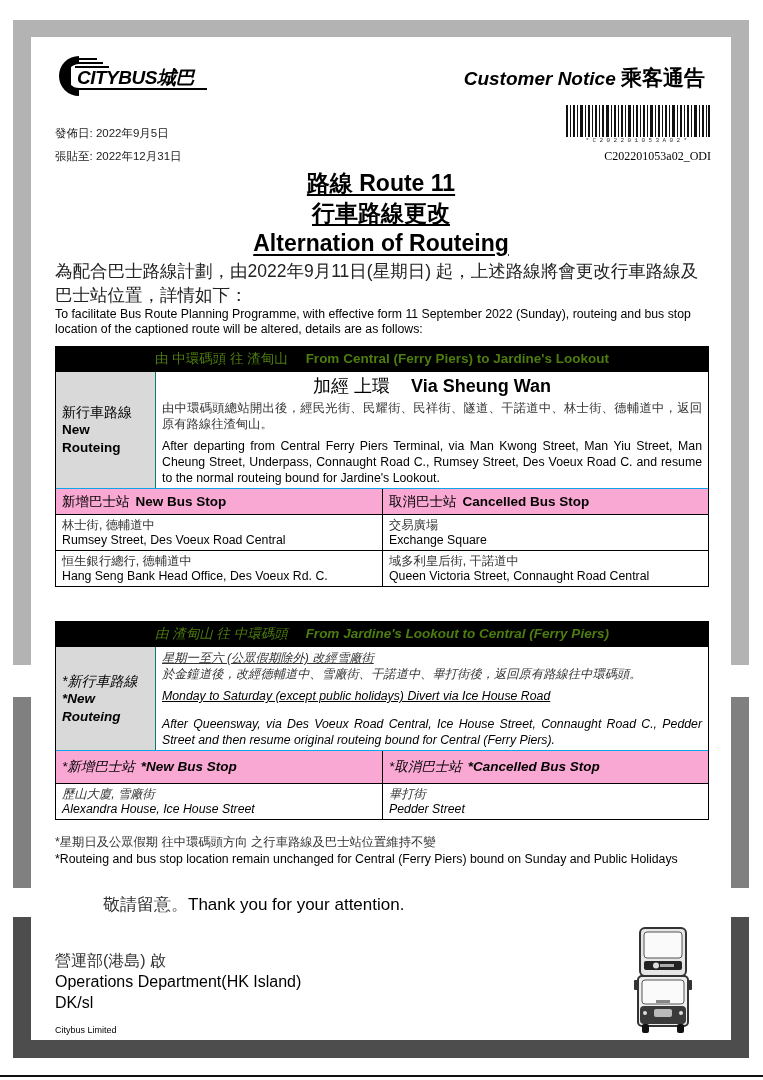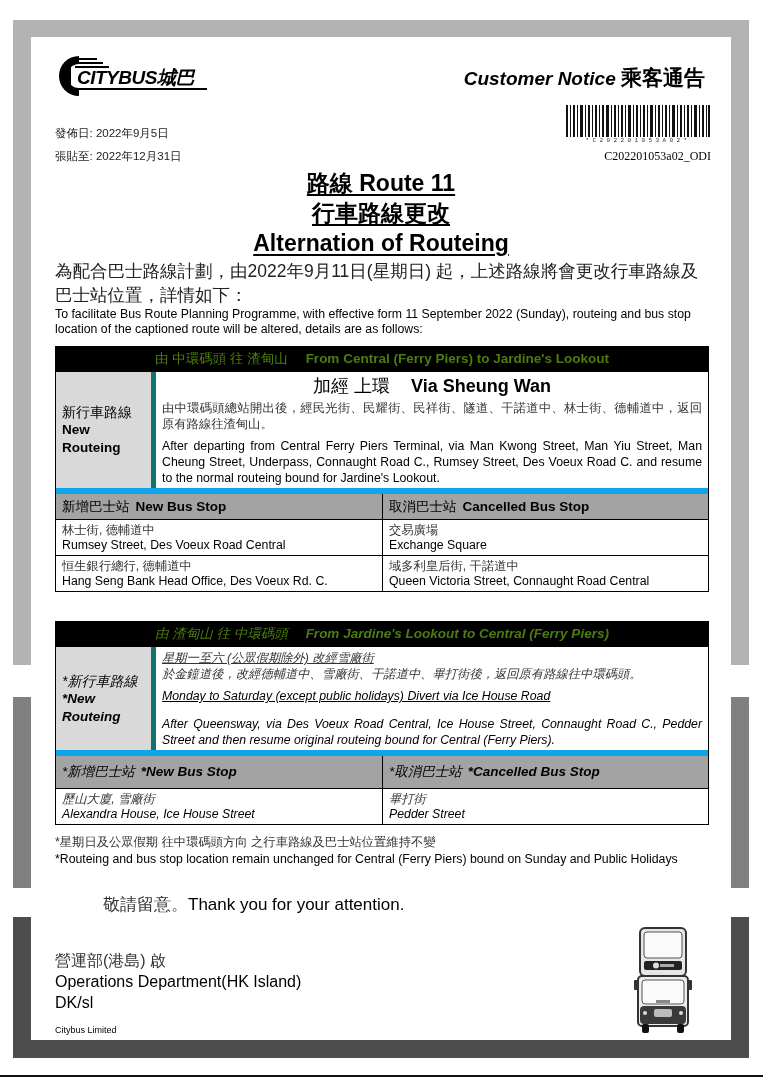--- a/index.html
+++ b/index.html
@@ -49,31 +49,31 @@
   .intro-en { position:absolute; left:55px; top:307px; width:660px; font-size:12.3px; line-height:15px; }
 
   
   .route-table { position:absolute; left:55px; width:654px; border:1px solid #000; box-sizing:border-box; }
   .rt1 { top:346px; }
   .rt2 { top:621px;font-style:italic; }
   .dir-header { background:#000; color:#4d7c0f; font-weight:bold; font-size:13.5px; text-align:center;
                 height:24px; line-height:24px; }
   .dir-header .zh { font-weight:normal; margin-right:14px; }
   .routeing-row { display:flex; border-top:1px solid #000; }
-  .rr-label { width:100px; background:#d9d9d9; border-right:5px solid #0f766e; box-sizing:border-box;
+  .rr-label { width:100px; background:#d9d9d9; border-right:1px solid #0f766e; box-sizing:border-box;
               padding:6px 6px; font-size:13.5px; font-weight:bold; line-height:18px;
               display:flex; flex-direction:column; justify-content:center; }
   .rr-label .zh { font-weight:normal; font-size:14px; }
   .rr-content { flex:1; padding:3px 6px 2px 6px; font-size:12.3px; line-height:16px; }
   .via-title { text-align:center; font-size:18px; font-weight:bold; margin:3px 0 6px 0; }
   .via-title .zh { font-weight:normal; margin-right:16px; }
   .zh-para { color:#333; text-align:justify; margin-bottom:6px; }
   .en-para { text-align:justify; }
   .uline { text-decoration:underline; }
-  .stops-header { display:flex; border-top:6px solid #0ea5e9; background:#a3a3a3; height:25px; }
+  .stops-header { display:flex; border-top:1px solid #0ea5e9; background:#f9a8d4; height:25px; }
   .stops-header > div { flex:1; font-size:13.5px; font-weight:bold; line-height:25px; padding-left:6px; }
   .stops-header > div:first-child { border-right:1px solid #000; width:327px; flex:none; box-sizing:border-box; }
   .stops-header .zh { font-weight:normal; margin-right:6px; }
   .stop-row { display:flex; border-top:1px solid #000; }
   .stop-row > div { flex:1; padding:3px 6px 2px 6px; font-size:12.3px; line-height:15px; }
   .stop-row > div:first-child { border-right:1px solid #000; width:327px; flex:none; box-sizing:border-box; }
   .stop-row .zh { color:#333; }
 
   .footnote { position:absolute; left:55px; top:835px; width:660px; font-size:12.3px; line-height:15px; }
   .footnote .zh { color:#333; margin-bottom:2px; }

